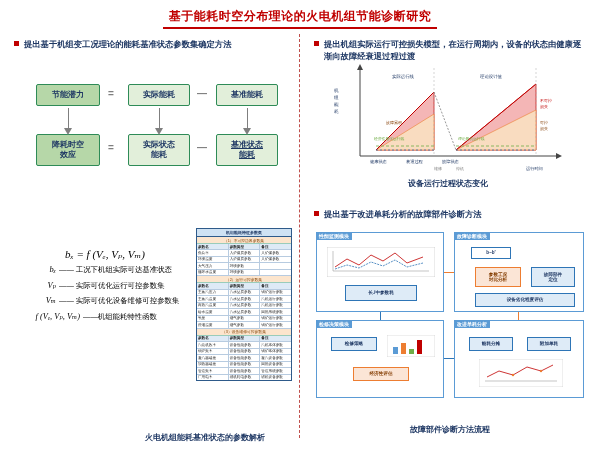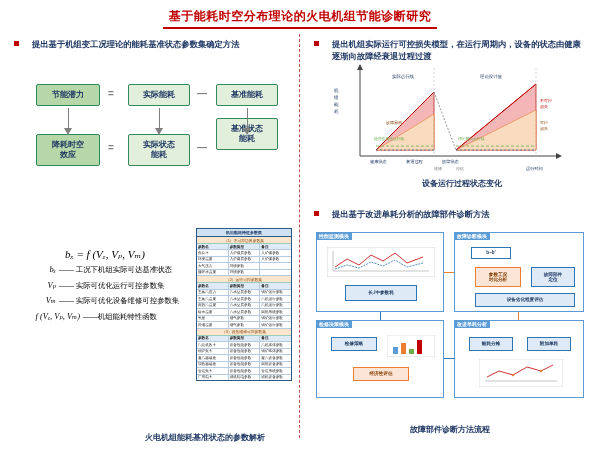--- a/index.html
+++ b/index.html
@@ -32,21 +32,21 @@
   .divider{
     position:absolute;left:299px;top:34px;width:0;height:404px;
     border-left:1px dashed #c0504d;
   }
 
   
   .bullet{
     position:absolute;
     display:flex;
     align-items:flex-start;
-    gap:13px;
+    gap:5px;
     font-size:8.3px;
     line-height:1.45;
     color:#1f3864;
     width:275px;
   }
   .bullet .sq{
     width:5px;height:5px;background:#c00000;flex:0 0 5px;margin-top:3px;
   }
   .bullet .txt{font-weight:bold;color:#1f3864;}
 
@@ -68,21 +68,21 @@
     border-radius:2px;
     line-height:1.2;
   }
   .fbox.green2{background:#b6d7a8;}
   .fbox.lightg{background:#e2efda;}
   #fb1{left:14px;top:14px;width:64px;height:22px;}
   #fb2{left:106px;top:14px;width:62px;height:22px;}
   #fb3{left:194px;top:14px;width:62px;height:22px;}
   #fb4{left:14px;top:64px;width:64px;height:32px;}
   #fb5{left:106px;top:64px;width:62px;height:32px;}
-  #fb6{left:194px;top:48px;width:62px;height:32px;}
+  #fb6{left:194px;top:64px;width:62px;height:32px;text-decoration:underline;}
 
   .arr{position:absolute;background:#7f7f7f;}
   .arrv{width:1.4px;}
   .arrhead{
     position:absolute;width:0;height:0;
   }
   .eq{
     position:absolute;font-size:10px;color:#7f7f7f;font-weight:bold;
   }
 
@@ -130,21 +130,21 @@
     overflow:hidden;white-space:nowrap;
   }
   .ptable .td:last-child{border-right:none;}
   .ptable .tr.head .td{background:#deeaf6;font-weight:bold;}
 
   .caption{
     position:absolute;text-align:center;font-size:8px;color:#1f3864;
     font-weight:bold;
   }
   #cap-left{left:110px;top:432px;width:190px;}
-  #cap-r1{left:326px;top:178px;width:272px;}
+  #cap-r1{left:312px;top:178px;width:272px;}
   #cap-r2{left:314px;top:424px;width:272px;}
 
   
   .chart{
     position:absolute;left:330px;top:62px;width:240px;height:112px;
   }
   .chart svg{display:block;}
 
   
   .rflow{position:absolute;left:312px;top:228px;width:276px;height:192px;}

